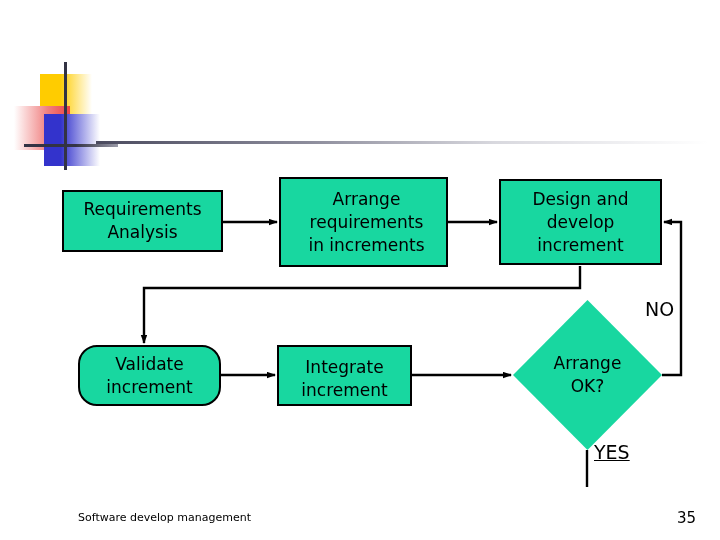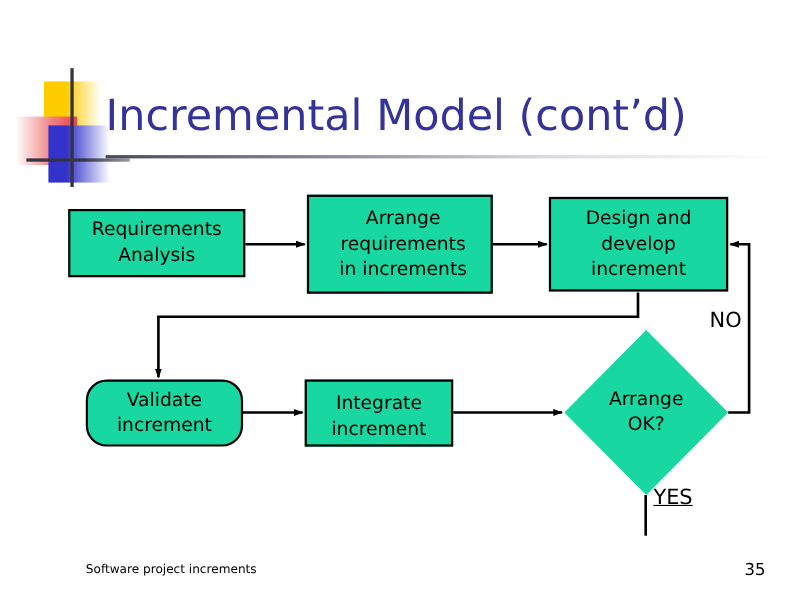--- a/index.html
+++ b/index.html
@@ -169,21 +169,20 @@
 <div id="slide">
 
   <div id="logo">
     <div class="sq-yellow"></div>
     <div class="sq-red"></div>
     <div class="sq-blue"></div>
     <div class="line-v"></div>
     <div class="line-h"></div>
   </div>
 
-  <div id="title">Incremental Model (cont’d)</div>
   <div id="title-rule"></div>
 
   <svg id="flow" viewBox="0 0 720 540" xmlns="http://www.w3.org/2000/svg">
     <defs>
       <marker id="arrow" markerWidth="9" markerHeight="9" refX="8" refY="3.2" orient="auto" markerUnits="userSpaceOnUse">
         <path d="M0,0 L9,3.2 L0,6.4 z" fill="#000000"></path>
       </marker>
     </defs>
     <g stroke="#000000" stroke-width="2.4" fill="none">
 
@@ -229,19 +228,19 @@
     <span class="node-text">Integrate
 increment</span>
   </div>
 
   <div class="diamond" style="left:513px; top:300px; width:149px; height:150px;">
     <div class="shape"></div>
     <div class="label">Arrange
 OK?</div>
   </div>
 
-  <div class="edge-label" style="left:645px; top:280px;">NO</div>
+  <div class="edge-label" style="left:645px; top:298px;">NO</div>
   <div class="edge-label" style="left:594px; top:441px;text-decoration:underline;">YES</div>
 
-  <div id="footer-text">Software project increments</div>
+  <div id="footer-text">Software develop management</div>
   <div id="page-number">35</div>
 
 </div>
 
 </body></html>

